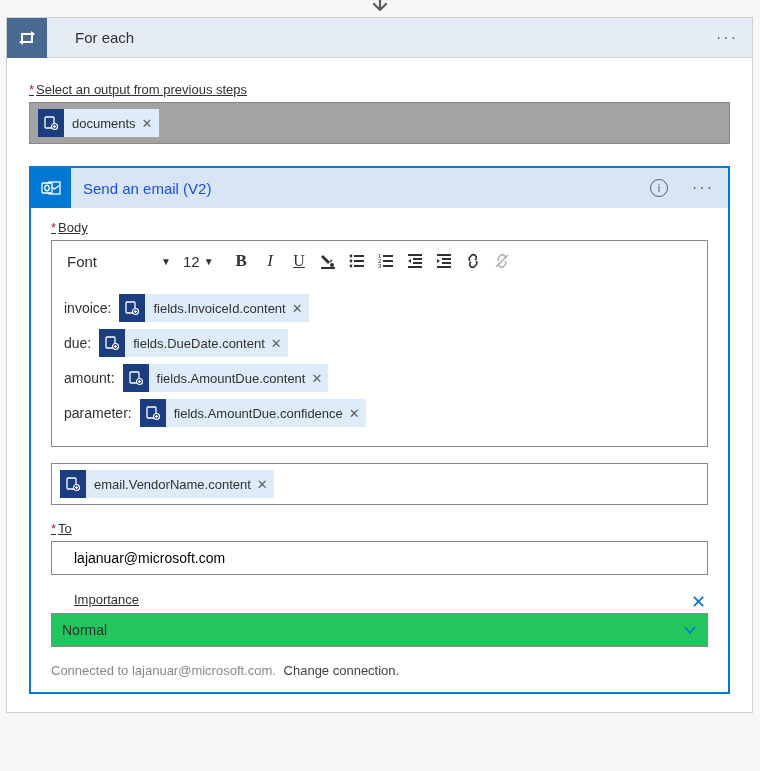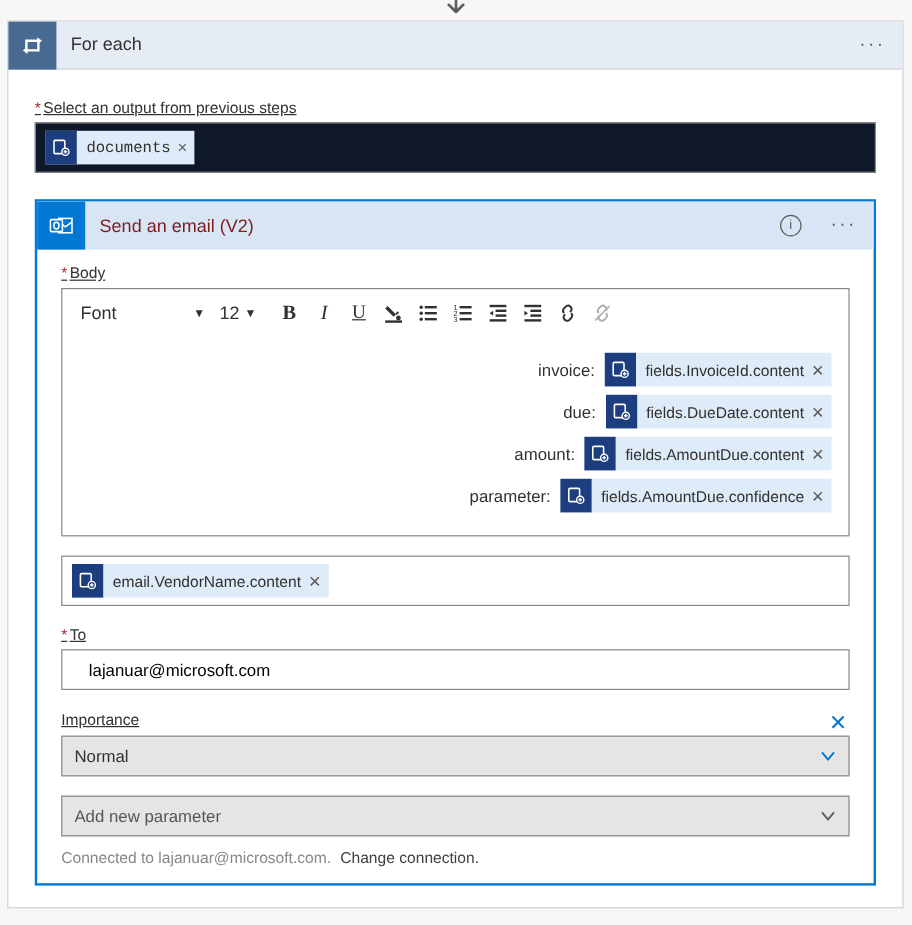--- a/index.html
+++ b/index.html
@@ -40,21 +40,21 @@
     width: 40px;
     height: 40px;
     background: #486991;
     display: flex;
     align-items: center;
     justify-content: center;
     color: #fff;
   }
   .card-title {
     flex: 1;
-    padding: 0 12px;
+    padding: 0 28px;
     font-size: 15px;
     color: #323130;
   }
   .card-menu {
     padding: 0 14px;
     font-size: 16px;
     color: #605e5c;
     letter-spacing: 2px;
     cursor: pointer;
   }
@@ -66,27 +66,26 @@
     color: #323130;
     margin-bottom: 5px;
     text-decoration: underline;
   }
   .field-label .req {
     color: #a4262c;
     margin-right: 2px;
   }
   .field-box {
     border: 1px solid #8a8886;
-    background: #0f172a;
+    background: #a3a3a3;
     min-height: 38px;
     display: flex;
     align-items: center;
     padding: 4px 6px;
     flex-wrap: wrap;
-    font-family: Liberation Mono, monospace;
   }
   .token {
     display: inline-flex;
     align-items: center;
     background: #DEECF9;
     height: 28px;
     margin: 2px;
     padding-right: 6px;
     font-size: 13px;
   }
@@ -122,21 +121,21 @@
     background: #0078d4;
     display: flex;
     align-items: center;
     justify-content: center;
     color: #fff;
   }
   .inner-title {
     flex: 1;
     padding: 0 12px;
     font-size: 15px;
-    color: #7f1d1d;
+    color: #1d4ed8;
   }
   .info-icon {
     width: 18px;
     height: 18px;
     border: 1px solid #605e5c;
     border-radius: 50%;
     display: flex;
     align-items: center;
     justify-content: center;
     font-size: 11px;
@@ -186,42 +185,41 @@
   .rte-btn.disabled { color: #b0b0b0; cursor: default; }
   .rte-body {
     padding: 8px 12px 14px 12px;
   }
   .body-row {
     display: flex;
     align-items: center;
     gap: 4px;
     margin: 3px 0;
     font-size: 14px;
-    justify-content: flex-end;
   }
   .body-row .lbl { margin-right: 2px; }
   .input-field {
     border: 1px solid #8a8886;
     background: #fff;
     min-height: 34px;
     padding: 4px 22px;
     display: flex;
     align-items: center;
     font-size: 14px;
   }
   .input-field input {
     border: none;
     outline: none;
     font-size: 14px;
     width: 100%;
     font-family: inherit;
   }
   .select-field {
     border: 1px solid #8a8886;
-    background: #e5e5e5;
+    background: #22c55e;
     height: 34px;
     padding: 0 10px;
     display: flex;
     align-items: center;
     justify-content: space-between;
     font-size: 14px;
     cursor: pointer;
   }
   .label-row {
     display: flex;
@@ -456,43 +454,33 @@
 
         <div class="section">
           <div class="field-label"><span class="req">*</span><span>To</span></div>
           <div class="input-field">
             <input type="text" value="lajanuar@microsoft.com" style="">
           </div>
         </div>
 
         <div class="section">
           <div class="label-row">
-            <div class="field-label" style="margin-bottom:5px;">Importance</div>
+            <div class="field-label" style="margin-bottom:5px;margin-left:23px;">Importance</div>
             <span class="close-x">✕</span>
           </div>
           <div class="select-field">
             <span>Normal</span>
             <span class="chevron-blue">
                 <svg width="14" height="14" viewBox="0 0 14 14">
                   <path d="M2 4 L7 10 L12 4" stroke="#0078d4" stroke-width="1.6" fill="none"></path>
                 </svg>
               </span>
           </div>
         </div>
 
-        <div class="section" style="margin-bottom:10px;">
-          <div class="select-field">
-            <span style="color:#555;">Add new parameter</span>
-            <span class="chevron-gray">
-                <svg width="14" height="14" viewBox="0 0 14 14">
-                  <path d="M2 4 L7 10 L12 4" stroke="#605e5c" stroke-width="1.6" fill="none"></path>
-                </svg>
-              </span>
-          </div>
-        </div>
 
         <div class="footer">
           <span>Connected to lajanuar@microsoft.com.</span>
           <span class="link">Change connection.</span>
         </div>
 
       </div>
     </div>
   </div>
 </div>

